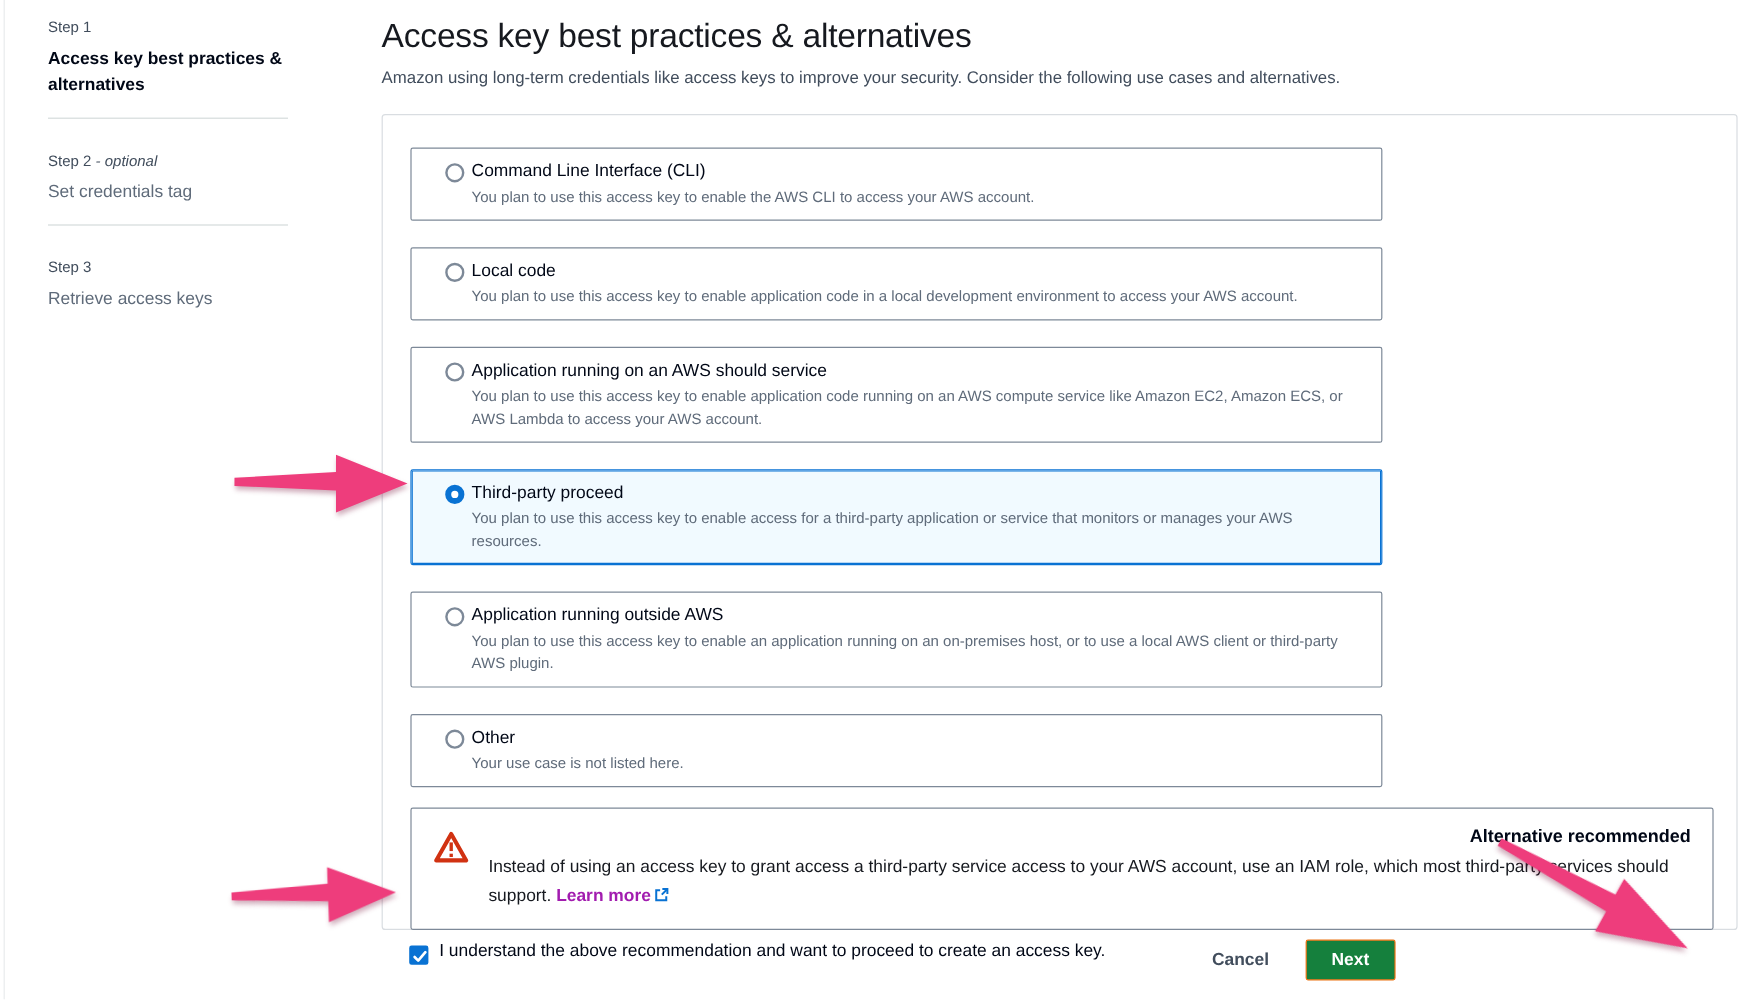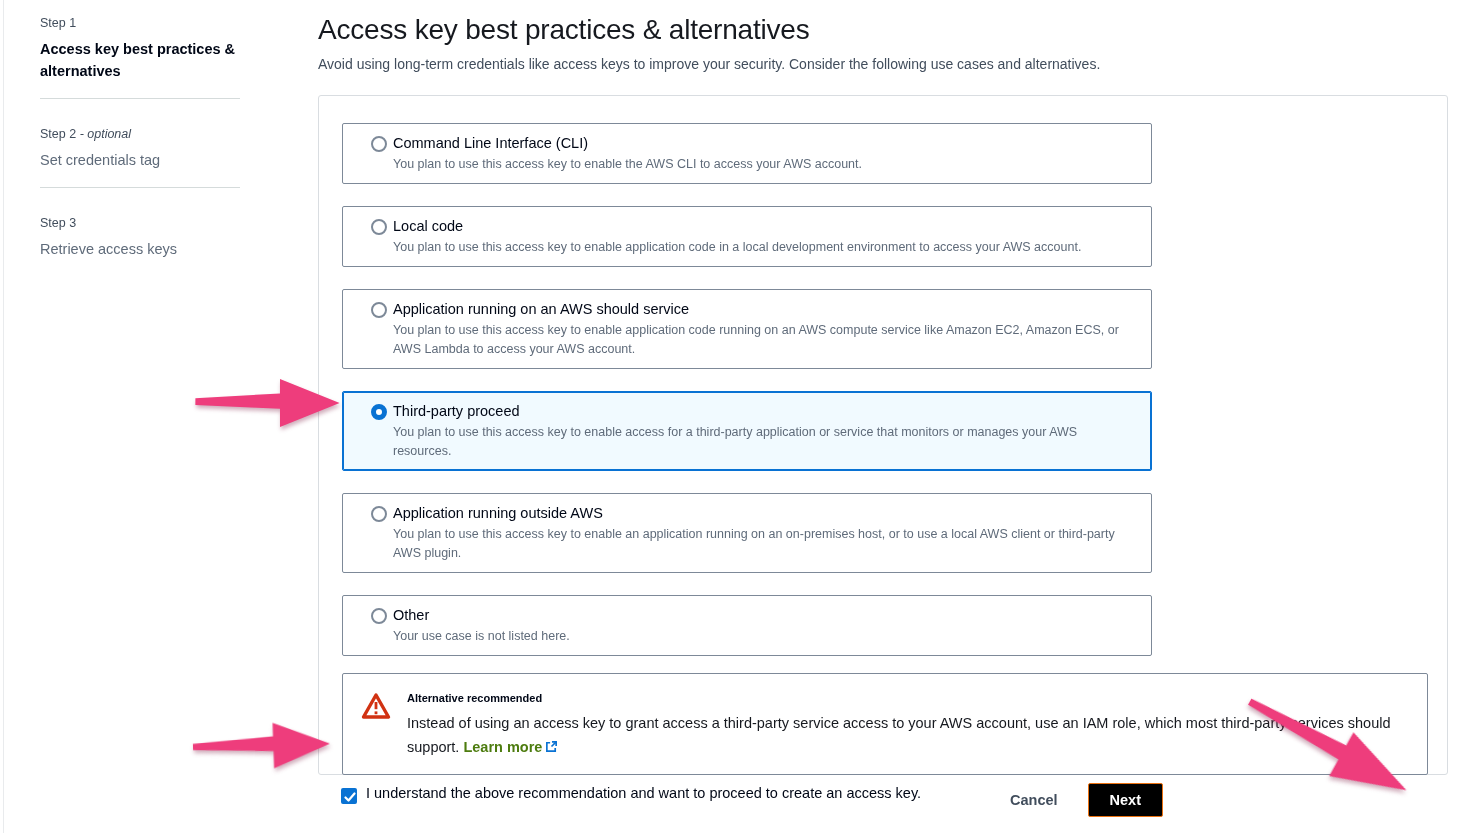--- a/index.html
+++ b/index.html
@@ -33,23 +33,23 @@
   .radio { flex:0 0 auto; width:16px; height:16px; border:2px solid #7d8998; border-radius:50%;
            background:#fff; margin:3px 6px 0 0; }
   .radio.checked { border:5px solid #0972d3; }
   .option-label { font-size:14.5px; color:#000716; line-height:21px; }
   .option-desc  { font-size:12.5px; color:#5f6b7a; line-height:19px; margin-top:1px; }
 
   
   .alert { margin:17px 0 0 23px; width:1086px; border:1px solid #7d8998; border-radius:2px;
            background:#ffffff; padding:14px 18px 14px 16px; display:flex; align-items:flex-start; min-height:100px; }
   .alert-icon { flex:0 0 auto; margin:4px 16px 0 2px; }
-  .alert-title { font-size:11px; font-weight:bold; color:#000716; line-height:20px; }
+  .alert-title { font-size:15px; font-weight:bold; color:#000716; line-height:20px;text-align:right; }
   .alert-body { font-size:14.5px; color:#16191f; line-height:24px; margin-top:3px; }
-  .learn-more { color:#4d7c0f; text-decoration:none; font-weight:bold; cursor:pointer; }
+  .learn-more { color:#a21caf; text-decoration:none; font-weight:bold; cursor:pointer; }
   .ext-icon { display:inline-block; vertical-align:-1px; margin-left:3px; }
 
   
   .confirm-row { margin:8px 0 0 22px; display:flex; align-items:flex-end; }
   .checkbox { flex:0 0 auto; width:16px; height:16px; border:2px solid #7d8998; border-radius:2px;
               background:#fff; margin:2px 9px 0 0; position:relative; cursor:pointer; }
   .checkbox.checked { background:#0972d3; border-color:#0972d3; }
   .checkbox svg { position:absolute; left:1px; top:2px; display:none; }
   .checkbox.checked svg { display:block; }
   .confirm-label { font-size:14.5px; color:#000716; line-height:21px; cursor:pointer; }
@@ -91,21 +91,21 @@
   <div class="step">
     <div class="step-label">
       <span>Step 3</span> <span class="optional"></span>
     </div>
     <div class="step-title">Retrieve access keys</div>
   </div>
 </nav>
 
   <div class="main-header">
     <h1 class="page-title">Access key best practices &amp; alternatives</h1>
-    <div class="page-subtitle">Avoid using long-term credentials like access keys to improve your security. Consider the following use cases and alternatives.</div>
+    <div class="page-subtitle">Amazon using long-term credentials like access keys to improve your security. Consider the following use cases and alternatives.</div>
   </div>
 
   <section class="panel">
     <div class="options">
   <div class="option-card">
     <span class="radio"></span>
     <div class="option-text">
       <div class="option-label">Command Line Interface (CLI)</div>
       <div class="option-desc">You plan to use this access key to enable the AWS CLI to access your AWS account.</div>
     </div>
@@ -178,21 +178,21 @@
         <svg width="12" height="11" viewBox="0 0 12 11">
             <polyline points="1.5,5.5 4.5,8.5 10.5,1.5" fill="none" stroke="#ffffff" stroke-width="2.2" stroke-linecap="round" stroke-linejoin="round"></polyline>
           </svg>
       </span>
       <label class="confirm-label">I understand the above recommendation and want to proceed to create an access key.</label>
     </div>
   </section>
 
   <div class="footer-actions">
     <button class="cancel-btn">Cancel</button>
-    <button class="next-btn" style="background: #000000;">Next</button>
+    <button class="next-btn" style="background: #15803d;">Next</button>
   </div>
 
   <svg class="arrow arrow-1" width="145" height="50" viewBox="0 0 150 52">
     <polygon points="0,21 88,16 88,1 150,26 88,51 88,32 0,28" fill="#ee3d7c"></polygon>
   </svg>
   <svg class="arrow arrow-2" width="137" height="50" viewBox="0 0 150 52">
     <polygon points="0,21 88,16 88,1 150,26 88,51 88,32 0,28" fill="#ee3d7c"></polygon>
   </svg>
   <svg class="arrow arrow-3" width="180" height="52" viewBox="0 0 150 52" preserveAspectRatio="none">
     <polygon points="0,21 88,16 88,1 150,26 88,51 88,32 0,28" fill="#ee3d7c"></polygon>

